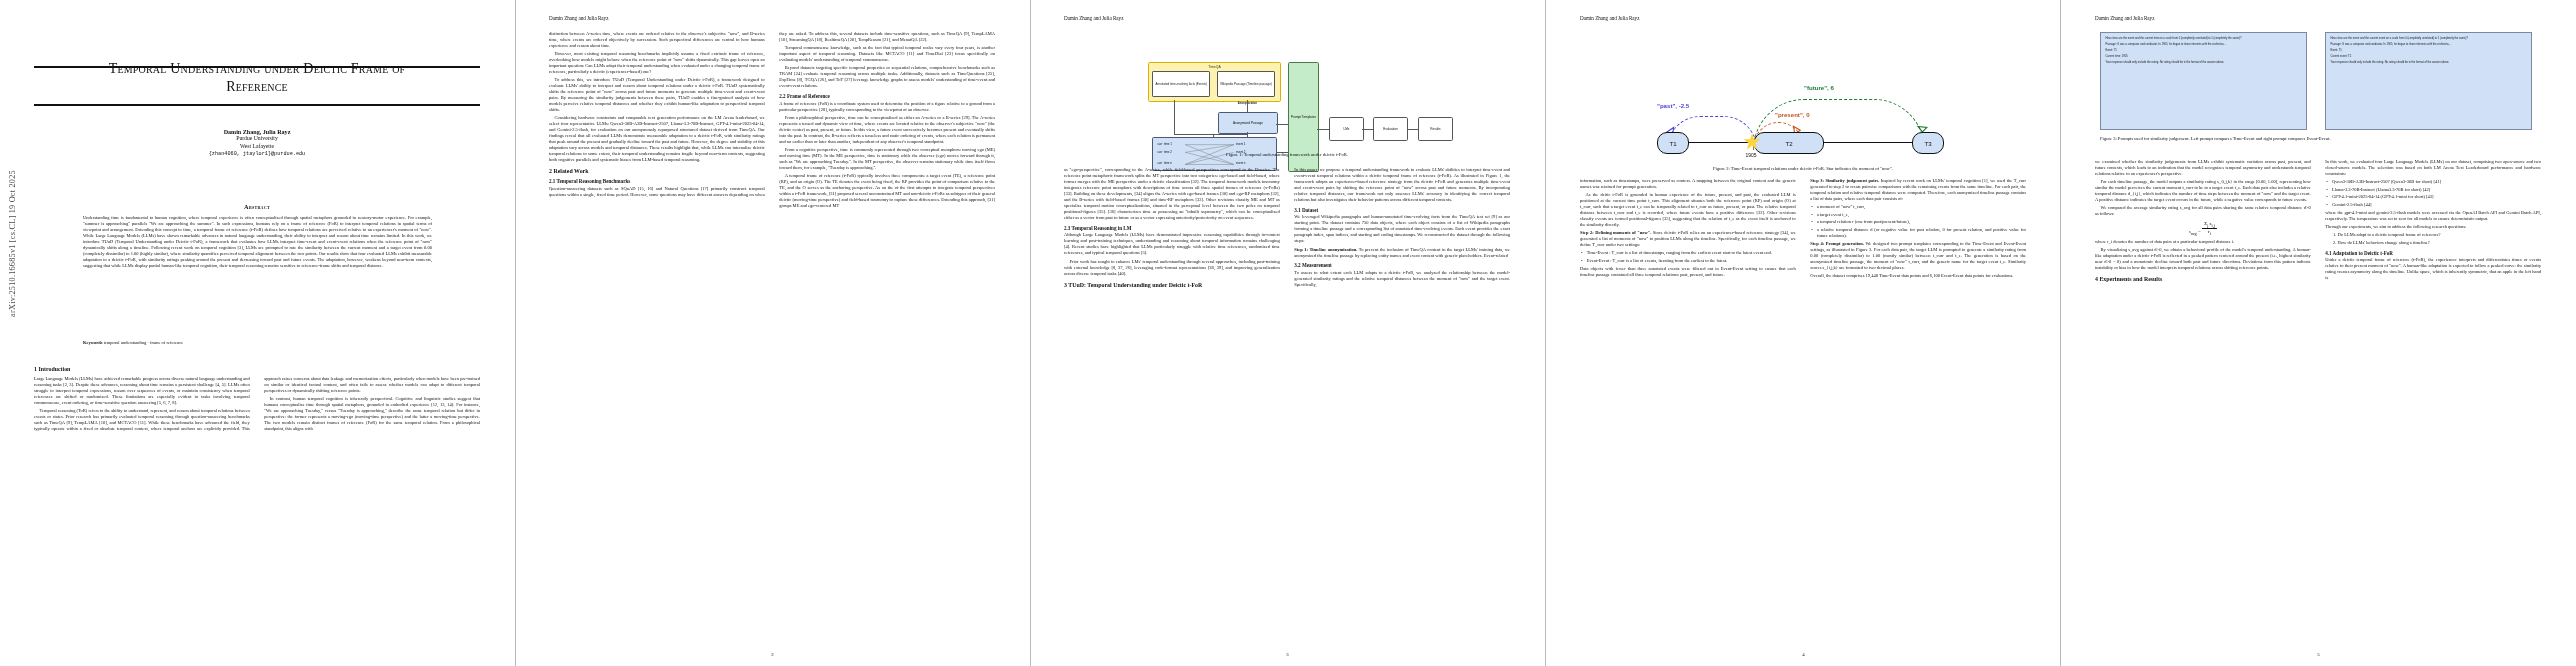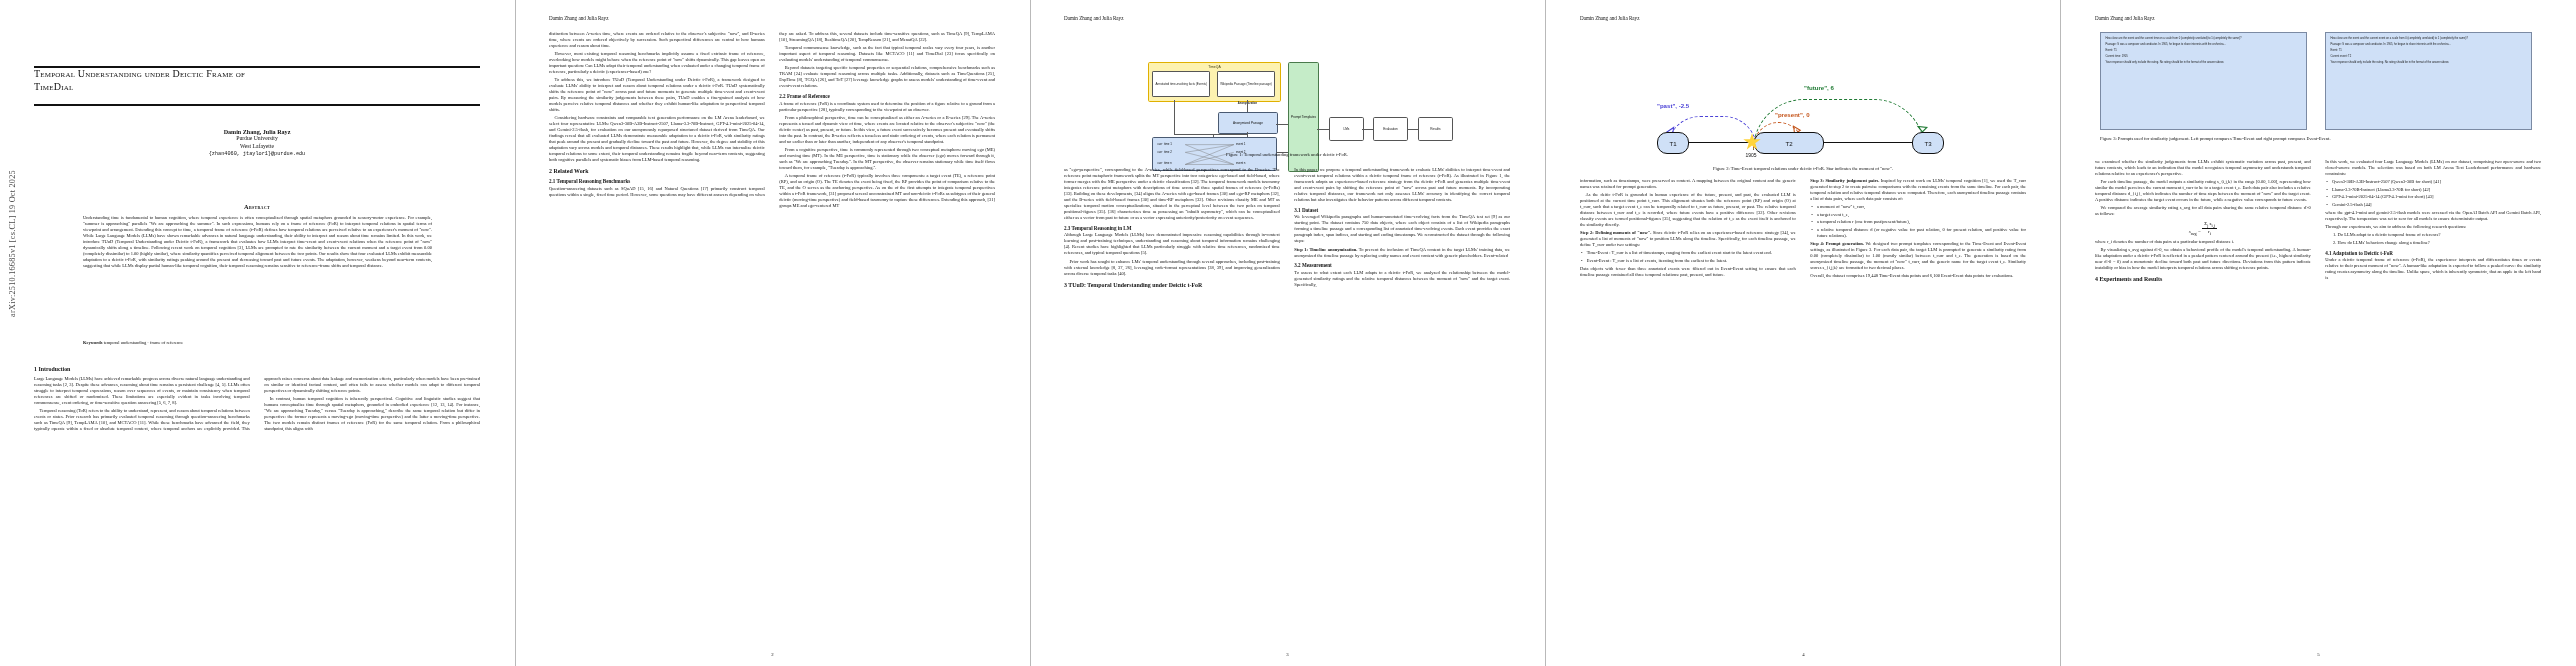--- a/index.html
+++ b/index.html
@@ -22,22 +22,22 @@
   }
   .runhead{position:absolute;top:14.5px;left:0;width:100%;text-align:center;font-size:5.1px;color:#111;}
   .runhead.left{text-align:left;padding-left:34px;}
   .pagenum{position:absolute;bottom:10px;left:0;width:100%;text-align:center;font-size:4.8px;color:#111;}
 
   
   .title-rule{position:absolute;left:34px;width:446px;height:1.7px;background:#111;}
   .title-rule.top{top:66px;}
   .title-rule.bot{top:104px;}
   .paper-title{
-    position:absolute;left:34px;top:68px;width:446px;
-    font-variant:small-caps;font-size:10px;line-height:1.28;color:#111;letter-spacing:0.2px;
+    position:absolute;left:34px;top:60px;width:446px;text-align:center;
+    font-variant:small-caps;font-size:14px;line-height:1.28;color:#111;letter-spacing:0.2px;
   }
   .authors{position:absolute;left:34px;top:129px;width:446px;text-align:center;}
   .authors .nm{font-weight:bold;font-size:6.1px;color:#111;}
   .authors .af{font-size:5.7px;color:#111;line-height:1.35;}
   .authors .em{font-family:"Liberation Mono",monospace;font-size:5.2px;color:#111;margin-top:0.6px;}
   .abs-head{position:absolute;left:34px;top:203px;width:446px;text-align:center;
     font-variant:small-caps;font-weight:bold;font-size:6.4px;letter-spacing:0.3px;color:#111;}
   .abs-body{position:absolute;left:83px;top:215px;width:349px;
     font-size:4.5px;line-height:1.34;text-align:justify;color:#111;}
   .kw{position:absolute;left:83px;top:340px;width:349px;font-size:4.5px;color:#111;}
@@ -132,21 +132,21 @@
 <body>
 
 <div class="sheet">
 
   <div class="page p1">
     <div class="arxiv-stamp">arXiv:2510.16685v1  [cs.CL]  19 Oct 2025</div>
 
     <div class="title-rule top"></div>
     <div class="paper-title">
       <div>Temporal Understanding under Deictic Frame of</div>
-      <div>TimeDial</div>
+      <div>Reference</div>
     </div>
     <div class="title-rule bot"></div>
 
     <div class="authors">
       <div class="nm">Damin Zhang, Julia Rayz</div>
       <div class="af">Purdue University</div>
       <div class="af">West Lafayette</div>
       <div class="em">{zhan4060, jtaylor1}@purdue.edu</div>
     </div>
 

